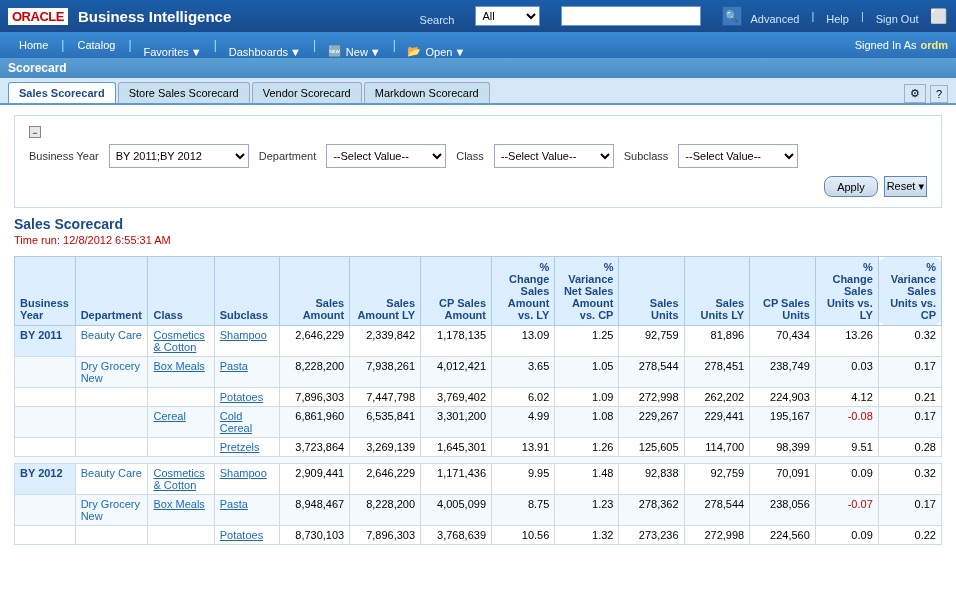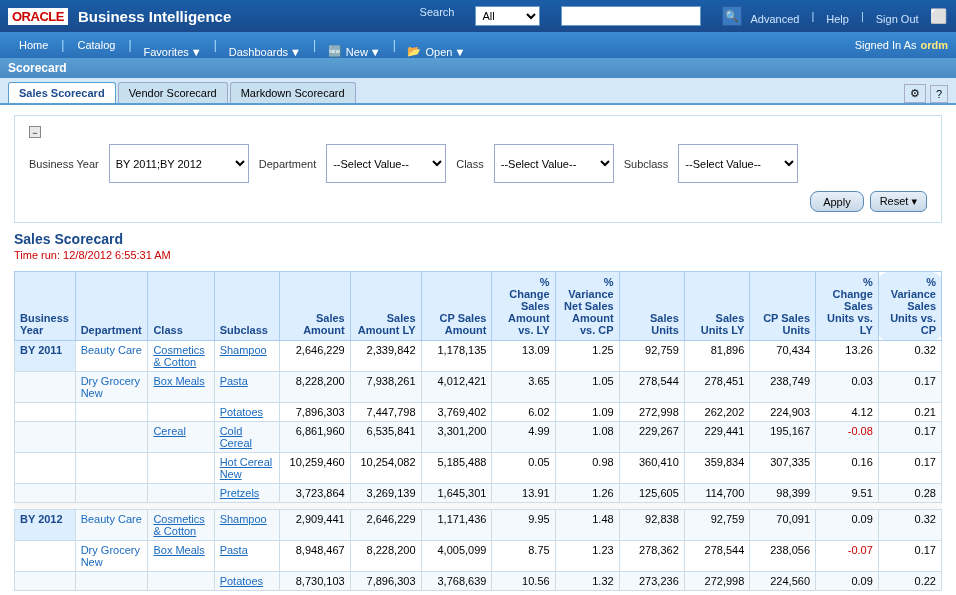--- a/index.html
+++ b/index.html
@@ -11,21 +11,21 @@
       display: flex; align-items: center; height: 32px; padding: 0 8px;
     }
     .oracle-logo {
       color: #ff0000; font-weight: bold; font-size: 13px; letter-spacing: -0.5px;
       background: #fff; padding: 1px 4px; margin-right: 6px;
     }
     .oracle-logo span { color: #cc0000; }
     .top-nav-title {
       color: #fff; font-size: 15px; font-weight: bold; flex: 1; padding-left: 4px;
     }
-    .search-area { display: flex; align-items: flex-start; gap: 21px; margin-left: 18px; }
+    .search-area { display: flex; align-items: flex-end; gap: 21px; margin-left: 18px; }
     .search-label { color: #cce4ff; font-size: 11px; }
     .search-select {
       height: 20px; font-size: 11px; border: 1px solid #6699cc; background: #fff;
       padding: 0 2px; width: 65px;
     }
     .search-input {
       height: 20px; font-size: 11px; border: 1px solid #6699cc; background: #fff;
       padding: 0 4px; width: 140px;
     }
     .search-btn {
@@ -79,31 +79,31 @@
     .main-content { background: #fff; padding: 10px 14px; }
 
     
     .filter-section {
       background: #fff; border: 1px solid #c8dff0; padding: 10px 14px;
       margin-bottom: 8px;
     }
     .filter-row { display: flex; align-items: center; gap: 10px; flex-wrap: wrap; margin-bottom: 8px; }
     .filter-label { font-size: 11px; color: #333; }
     .filter-select {
-      height: 39px; font-size: 11px; border: 1px solid #9ac; background: #fff;
+      height: 24px; font-size: 11px; border: 1px solid #9ac; background: #fff;
       padding: 0 2px; min-width: 120px;
     }
     .filter-actions { display: flex; justify-content: flex-end; gap: 6px; }
     .btn-apply {
       background: linear-gradient(to bottom, #e8f0f8, #c8d8e8);
       border: 1px solid #5a8ab8; padding: 3px 12px; font-size: 11px; cursor: pointer; border-radius: 8px;
     }
     .btn-reset {
       background: linear-gradient(to bottom, #e8f0f8, #c8d8e8);
-      border: 1px solid #5a8ab8; padding: 3px 9px; font-size: 11px; cursor: pointer; border-radius: 6px;
+      border: 1px solid #5a8ab8; padding: 3px 2px; font-size: 11px; cursor: pointer; border-radius: 0;
     }
 
     
     .scorecard-title { font-size: 14px; font-weight: bold; color: #1a4a8c; margin-bottom: 2px; }
     .time-run { font-size: 11px; color: #c00; margin-bottom: 10px; }
 
     
     .data-table {
       width: 100%; border-collapse: collapse; font-size: 11px;
     }
@@ -179,20 +179,21 @@
     <strong>ordm</strong>
   </div>
 </div>
 
 <div class="scorecard-bar">
   <span>Scorecard</span>
 </div>
 
 <div class="tab-bar">
   <div class="tab active">Sales Scorecard</div>
+  <div class="tab">Store Sales Scorecard</div>
   <div class="tab">Vendor Scorecard</div>
   <div class="tab">Markdown Scorecard</div>
   <div class="tab-icons">
     <button class="tab-icon-btn">⚙</button>
     <button class="tab-icon-btn">?</button>
   </div>
 </div>
 
 <div class="main-content">
 
@@ -314,36 +315,20 @@
             <td class="num-cell">229,267</td>
             <td class="num-cell">229,441</td>
             <td class="num-cell">195,167</td>
             <td class="num-cell neg-red">-0.08</td>
             <td class="num-cell">0.17</td>
           </tr>
           <tr>
             <td></td>
             <td></td>
             <td></td>
-            <td class="link-cell">Hot Cereal New</td>
-            <td class="num-cell">10,259,460</td>
-            <td class="num-cell">10,254,082</td>
-            <td class="num-cell">5,185,488</td>
-            <td class="num-cell">0.05</td>
-            <td class="num-cell">0.98</td>
-            <td class="num-cell">360,410</td>
-            <td class="num-cell">359,834</td>
-            <td class="num-cell">307,335</td>
-            <td class="num-cell">0.16</td>
-            <td class="num-cell">0.17</td>
-          </tr>
-          <tr>
-            <td></td>
-            <td></td>
-            <td></td>
             <td class="link-cell">Pretzels</td>
             <td class="num-cell">3,723,864</td>
             <td class="num-cell">3,269,139</td>
             <td class="num-cell">1,645,301</td>
             <td class="num-cell">13.91</td>
             <td class="num-cell">1.26</td>
             <td class="num-cell">125,605</td>
             <td class="num-cell">114,700</td>
             <td class="num-cell">98,399</td>
             <td class="num-cell">9.51</td>

